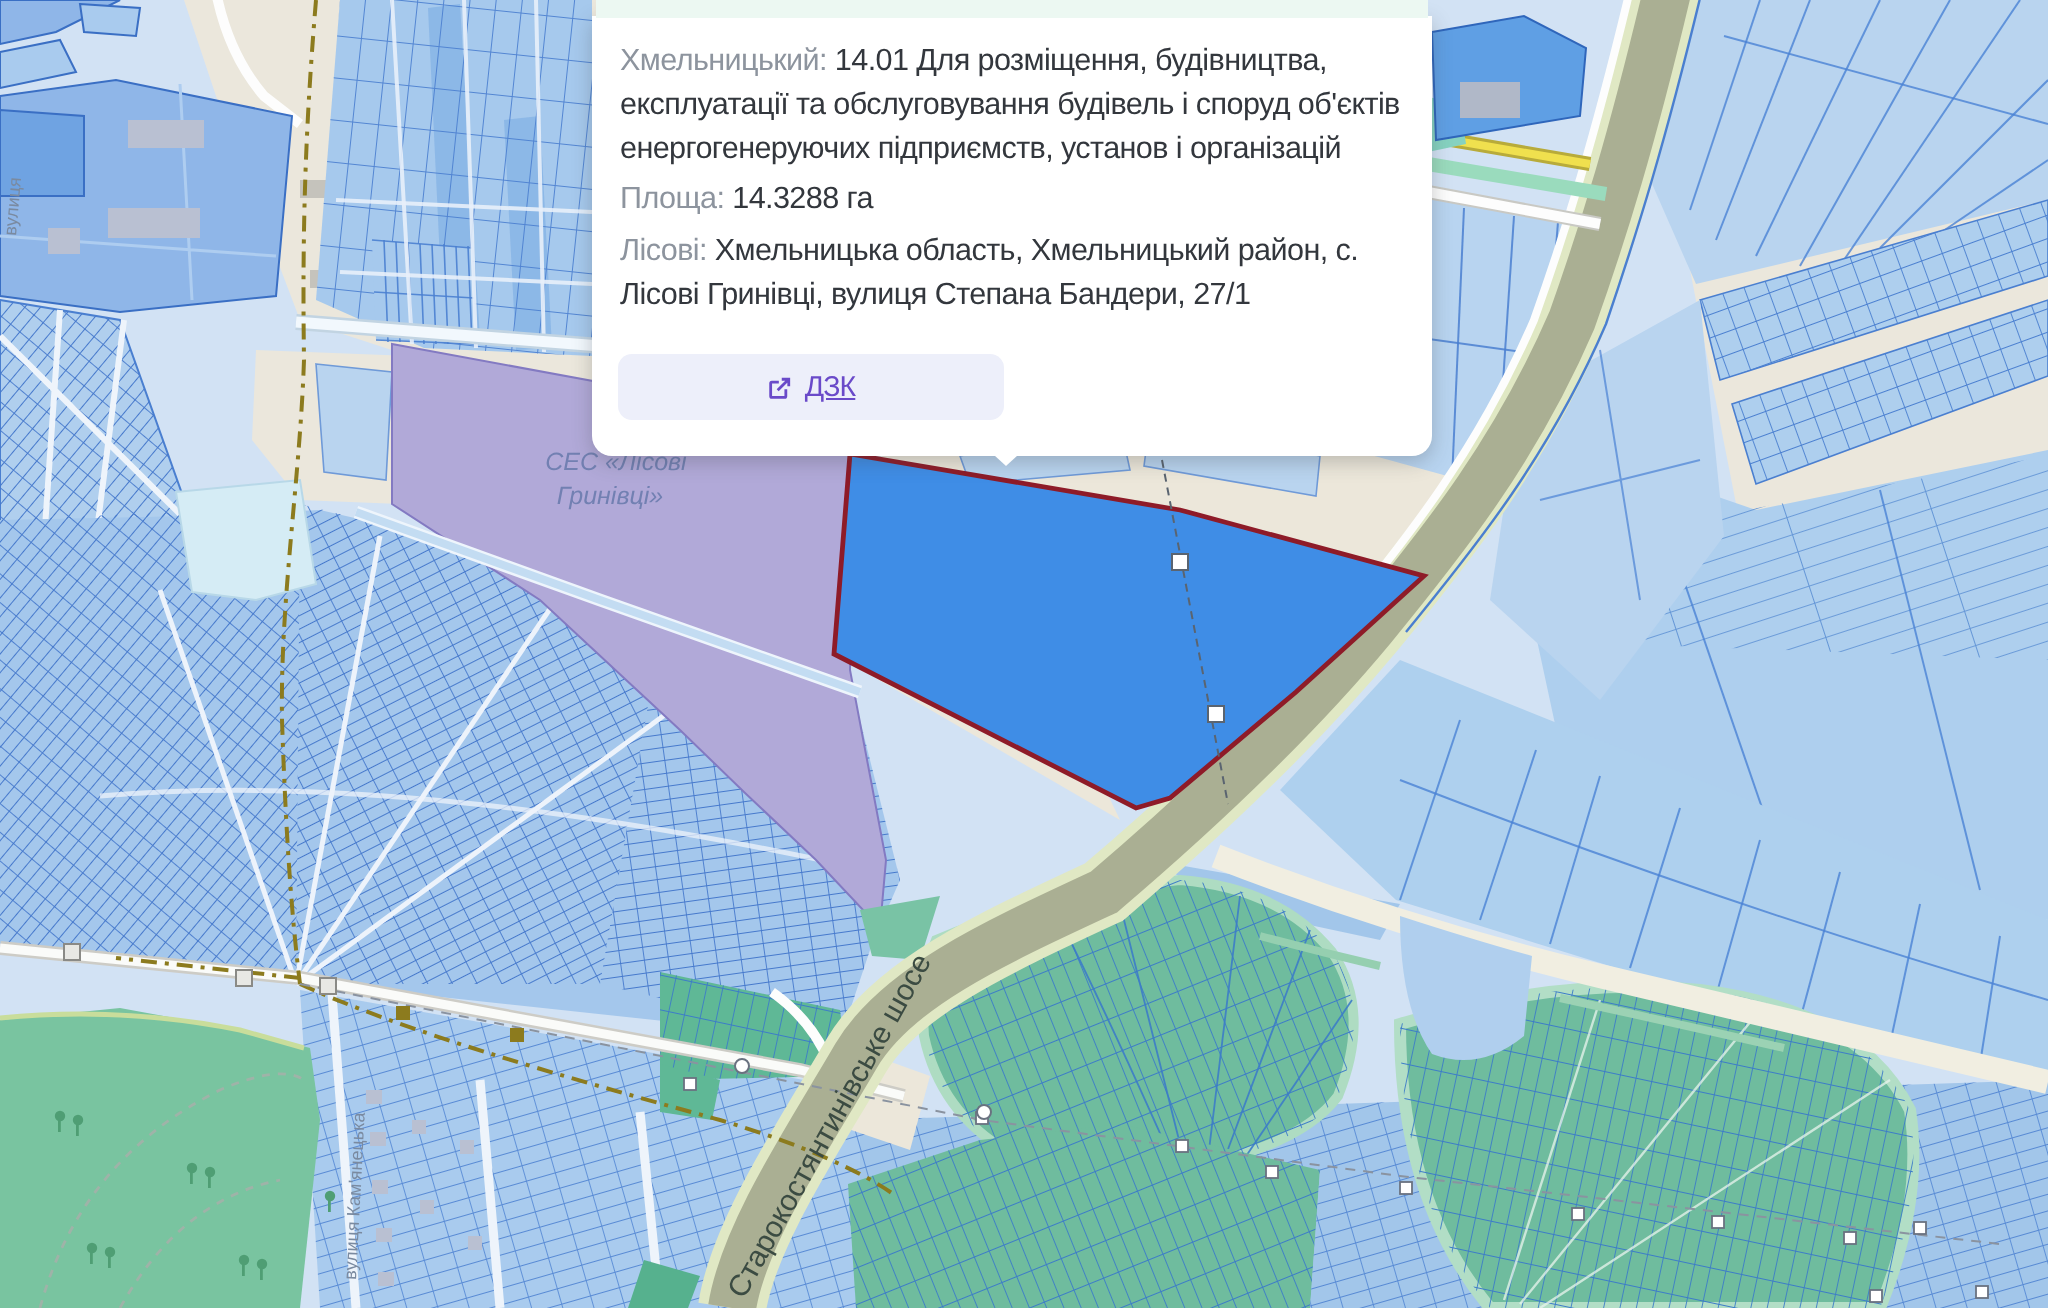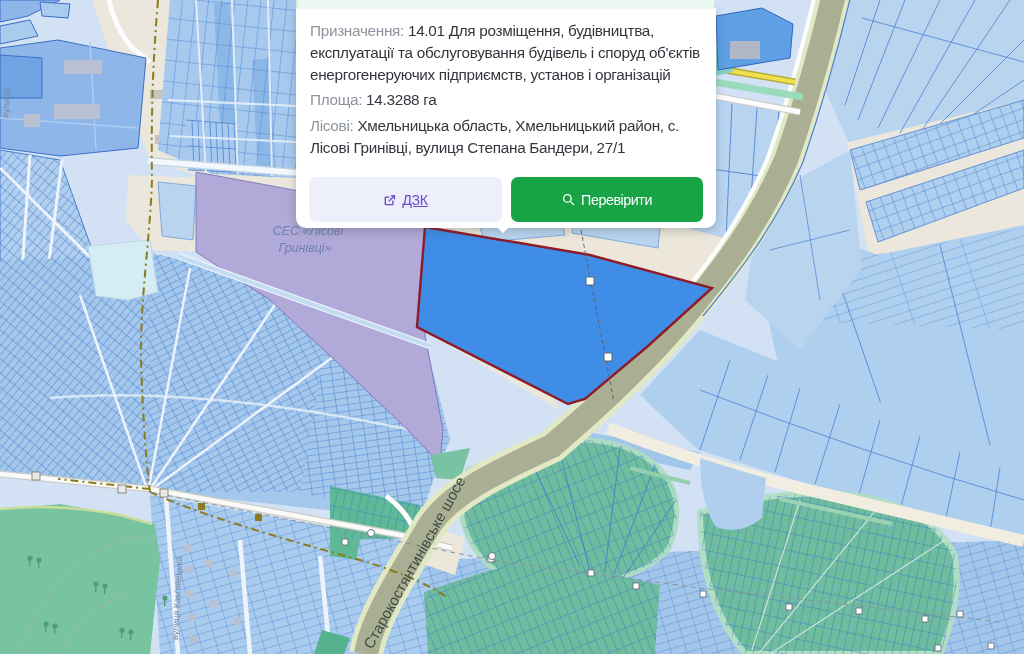--- a/index.html
+++ b/index.html
@@ -4,21 +4,21 @@
 html,body{margin:0;padding:0;width:1024px;height:654px;overflow:hidden;font-family:"Liberation Sans",sans-serif;}
 #map{position:absolute;left:0;top:0;}
 #popup{position:absolute;left:296px;top:0;width:420px;height:232px;z-index:5;}
 #strip{position:absolute;left:2px;top:0;width:416px;height:9px;background:#ecf8f2;}
 #card{position:absolute;left:0;top:8px;width:420px;height:220px;background:#fff;border-radius:0 0 10px 10px;box-shadow:0 3px 10px rgba(60,64,67,.28);}
 #ptr{position:absolute;left:195px;top:222px;width:0;height:0;border-left:12px solid transparent;border-right:12px solid transparent;border-top:11px solid #fff;}
 #content{position:absolute;left:14px;top:20.2px;width:400px;font-size:15.3px;letter-spacing:-0.3px;line-height:21.7px;color:#33373d;}
 #content p{margin:0 0 4px 0;}
 .lbl{color:#8d949e;}
 #btns{position:absolute;left:13px;top:177px;width:394px;display:flex;gap:9px;}
-.btn{height:45px;border-radius:7px;display:flex;align-items:center;justify-content:center;font-size:14.3px;letter-spacing:-0.45px;}
+.btn{height:33px;border-radius:7px;display:flex;align-items:center;justify-content:center;font-size:14.3px;letter-spacing:-0.45px;}
 #b1{width:193px;background:#edeffa;color:#6a4ac9;}
 #b1 a{color:#6a4ac9;text-decoration:underline;font-weight:400;}
 #b2{width:192px;background:#17a346;color:#fff;}
 </style></head>
 <body>
 <svg id="map" width="1024" height="654" viewBox="0 0 1024 654">
 <defs>
 <pattern id="gA" width="11" height="6" patternUnits="userSpaceOnUse" patternTransform="rotate(-27)">
   <path d="M0 0H11M0 0V6" stroke="#4679cc" stroke-width="0.9" fill="none"></path>
 </pattern>
@@ -312,29 +312,25 @@
 
 <text x="0" y="0" font-size="9" fill="#7a8aa0" transform="translate(8,118) rotate(-85)">вулиця</text>
 <text x="0" y="0" font-size="9" fill="#7a8aa0" transform="translate(178,640) rotate(-87)">вулиця Кам'янецька</text>
 </svg>
 
 <div id="popup">
 <div id="card"></div>
 <div id="strip"></div>
 <div id="ptr"></div>
 <div id="content">
-<p><span class="lbl">Призначення:</span> 14.01 Для розміщення, будівництва, експлуатації та обслуговування будівель і споруд об'єктів енергогенеруючих підприємств, установ і організацій</p>
+<p><span class="lbl">Хмельницький:</span> 14.01 Для розміщення, будівництва, експлуатації та обслуговування будівель і споруд об'єктів енергогенеруючих підприємств, установ і організацій</p>
 <p><span class="lbl">Площа:</span> 14.3288 га</p>
 <p><span class="lbl">Лісові:</span> Хмельницька область, Хмельницький район, с. Лісові Гринівці, вулиця Степана Бандери, 27/1</p>
 </div>
 <div id="btns">
 <div class="btn" id="b1">
         <svg width="14" height="14" viewBox="0 0 24 24" style="margin-right:5px">
           <path d="M13.5 4.5h6v6M19.5 4.5l-9.5 9.5M17 13v6a1 1 0 0 1-1 1H5a1 1 0 0 1-1-1V8a1 1 0 0 1 1-1h6" fill="none" stroke="#6a4ac9" stroke-width="2.4"></path>
         </svg>
         <a>ДЗК</a>
       </div>
-<div class="btn" id="b2"><svg width="13" height="13" viewBox="0 0 24 24" style="margin-right:6px">
-          <circle cx="10" cy="10" r="7" fill="none" stroke="#fff" stroke-width="2.4"></circle>
-          <path d="M15.5 15.5L22 22" stroke="#fff" stroke-width="2.4"></path>
-        </svg>Перевірити</div>
 </div>
 </div>
 
 </body></html>

